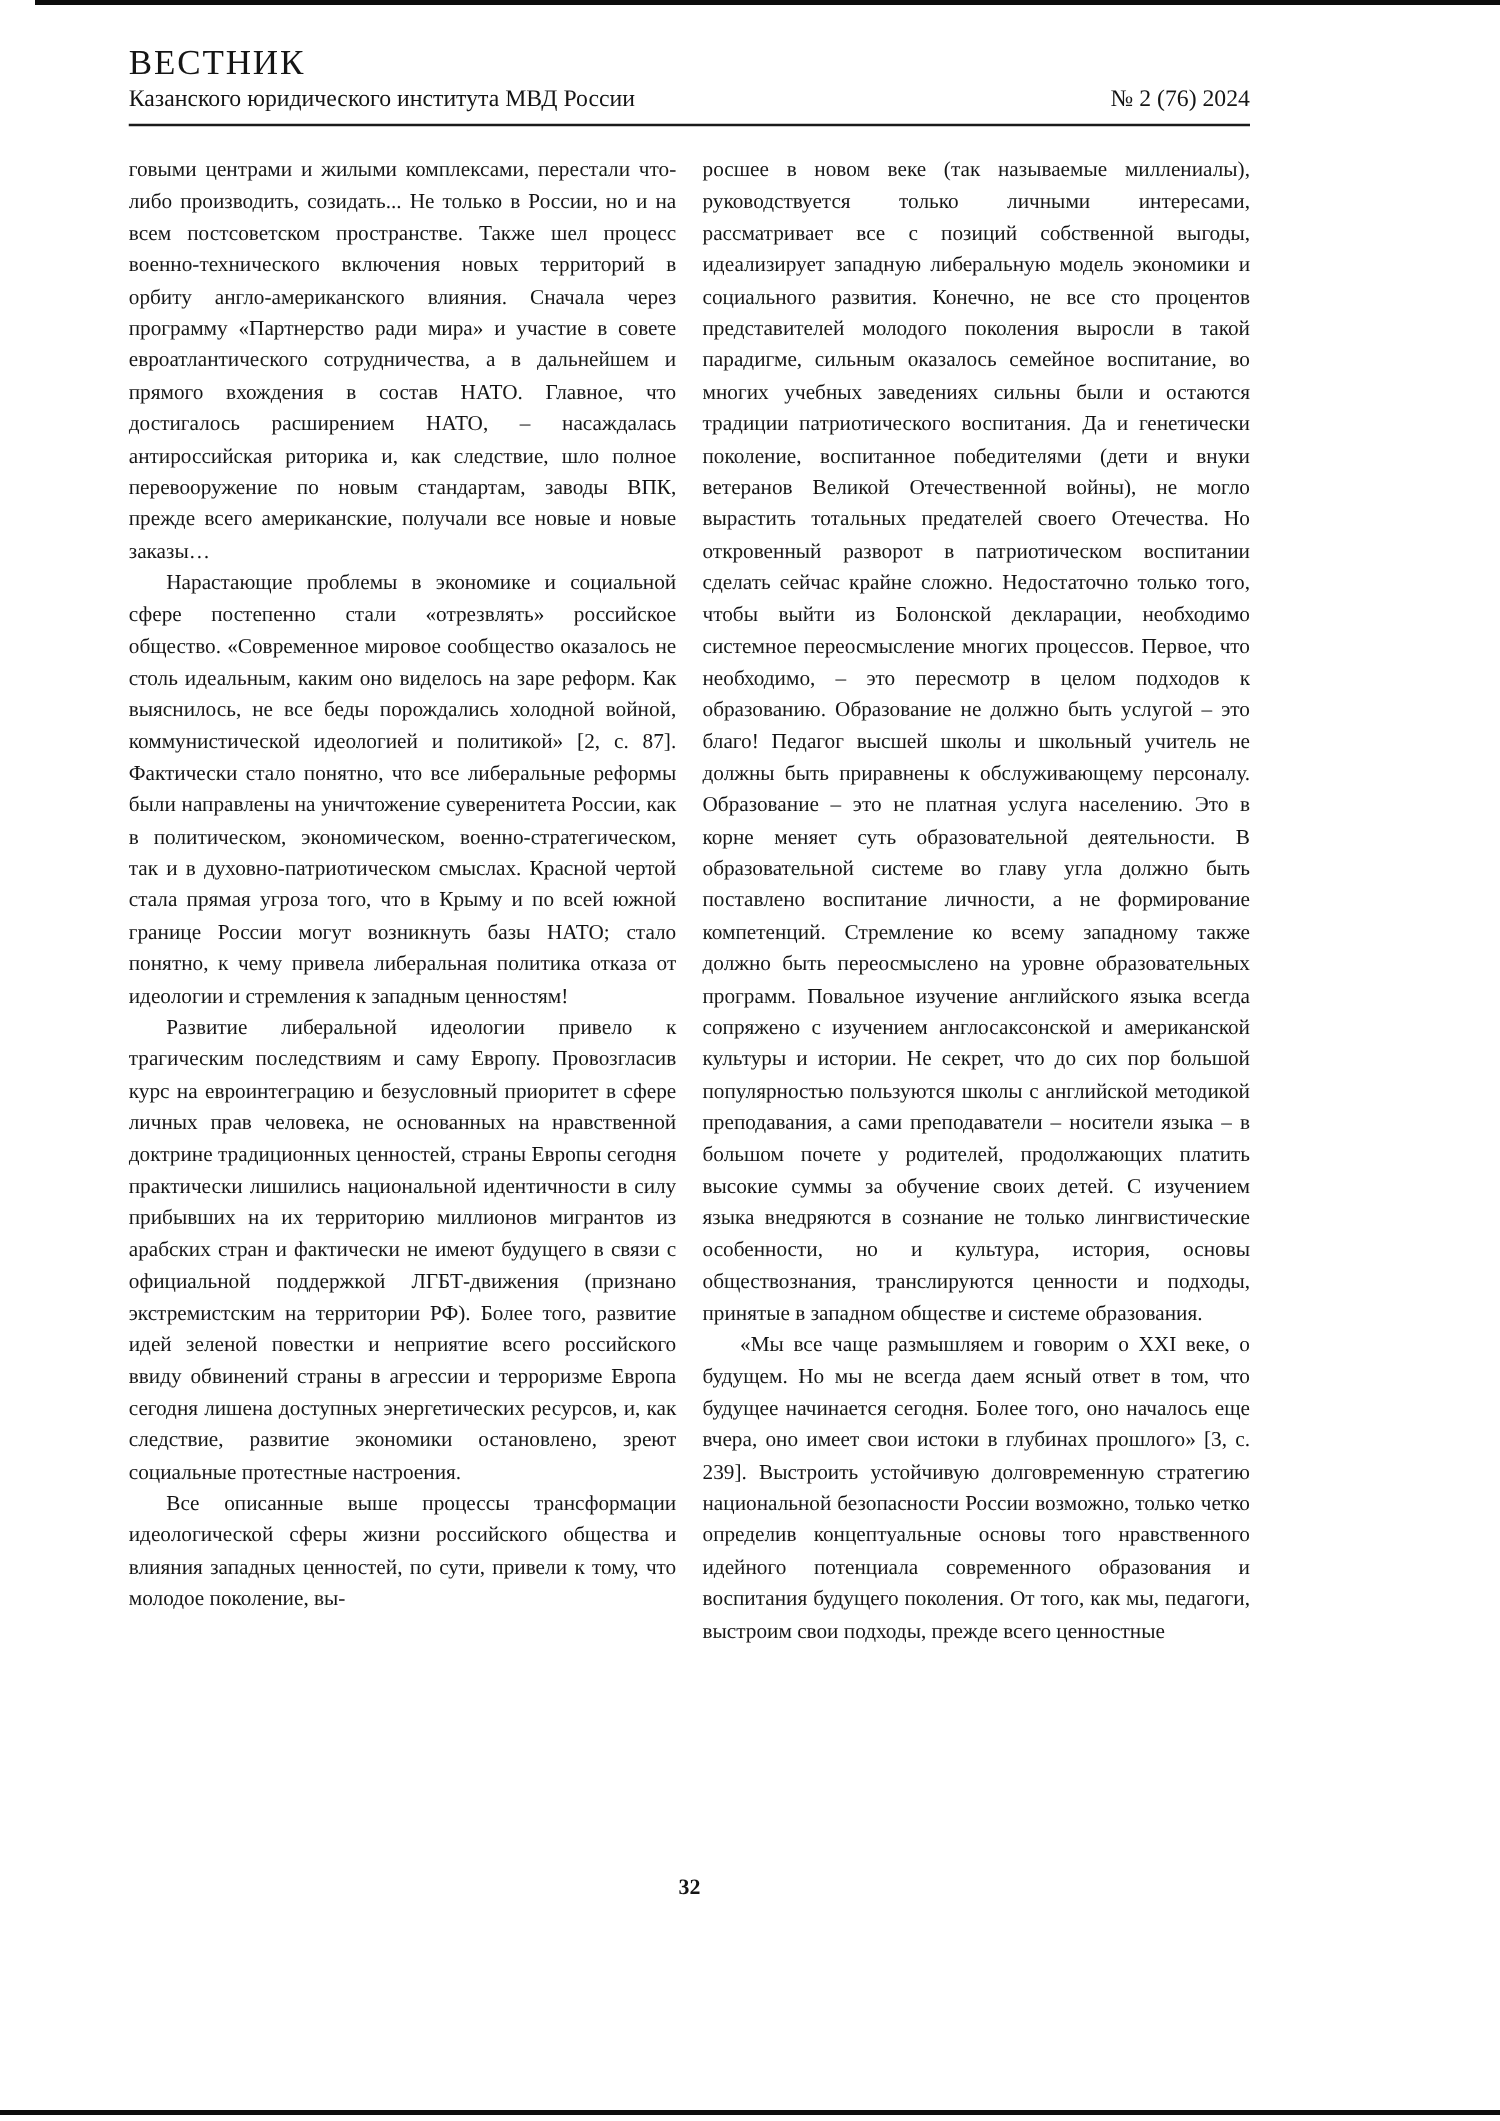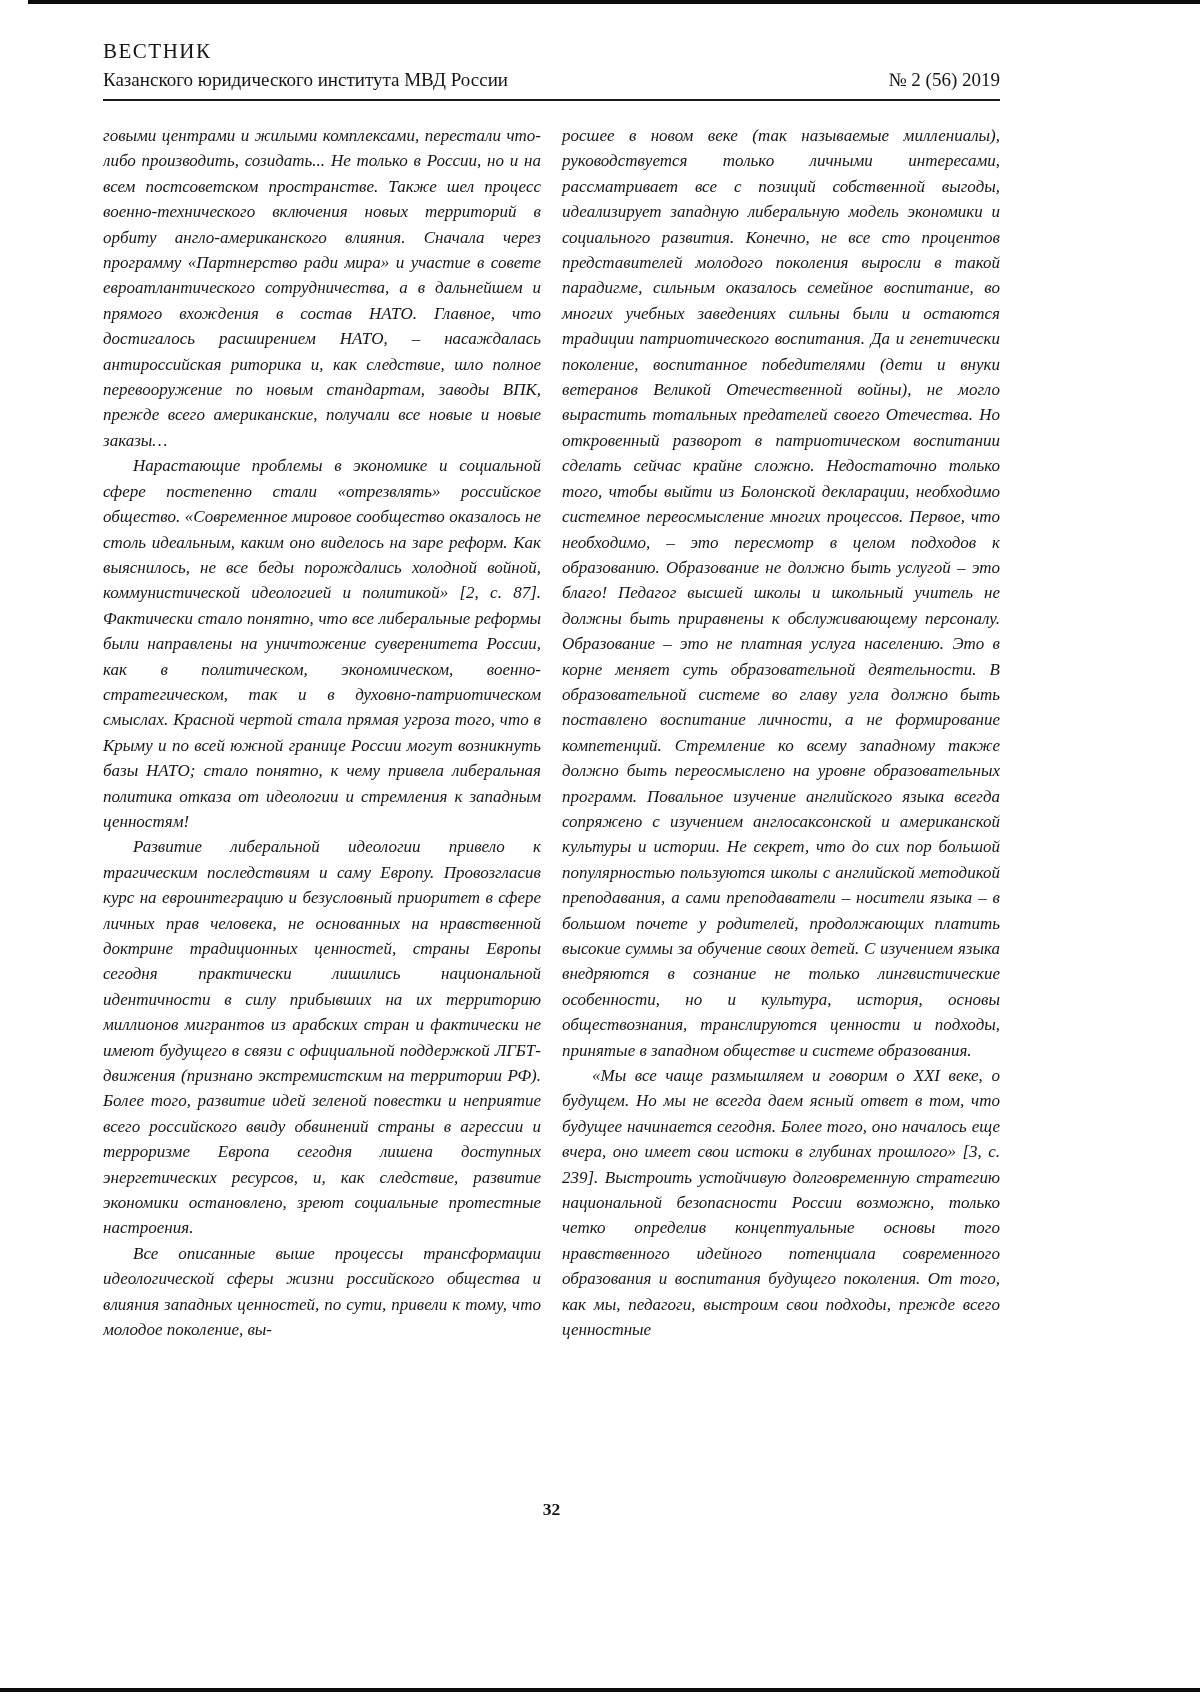--- a/index.html
+++ b/index.html
@@ -35,21 +35,21 @@
   }
   .scan-edge.bottom {
     bottom: 5px;
     left: 0;
     right: 0;
   }
   .page-header {
     width: 100%;
   }
   .journal-title {
-    font-size: 21px;
+    font-size: 28px;
     line-height: 26px;
     letter-spacing: 1.5px;
     font-weight: normal;
   }
   .subtitle-row {
     display: flex;
     justify-content: space-between;
     align-items: flex-start;
     margin-top: 3px;
     font-size: 19px;
@@ -58,21 +58,20 @@
   .header-rule {
     margin-top: 6px;
     border-bottom: 2.5px solid #1a1a1a;
   }
   .columns {
     margin-top: 22px;
     height: 1366px;
     overflow: hidden;
     display: flex;
     gap: 21px;
-    font-style: italic;
   }
   .col {
     width: 438px;
     flex: 0 0 438px;
     font-size: 17px;
     line-height: 25.4px;
     text-align: justify;
     hyphens: auto;
     -webkit-hyphens: auto;
     overflow-wrap: break-word;
@@ -104,21 +103,21 @@
 <body>
 
 <div class="sheet">
 
   <div class="scan-edge top"></div>
 
   <header class="page-header">
     <div class="journal-title">ВЕСТНИК</div>
     <div class="subtitle-row">
       <span class="journal-subtitle">Казанского юридического института МВД России</span>
-      <span class="issue-label">№ 2 (56) 2019</span>
+      <span class="issue-label">№ 2 (76) 2024</span>
     </div>
     <div class="header-rule"></div>
   </header>
 
   <main class="columns">
 
     <div class="col">
       <p class="cont">говыми центрами и жилыми комплексами, перестали что-либо производить, созидать... Не только в России, но и на всем постсоветском пространстве. Также шел процесс военно-технического включения новых территорий в орбиту англо-американского влияния. Сначала через программу «Партнерство ради мира» и участие в совете евроатлантического сотрудничества, а в дальнейшем и прямого вхождения в состав НАТО. Главное, что достигалось расширением НАТО, – насаждалась антироссийская риторика и, как следствие, шло полное перевооружение по новым стандартам, заводы ВПК, прежде всего американские, получали все новые и новые заказы…</p>
       <p>Нарастающие проблемы в экономике и социальной сфере постепенно стали «отрезвлять» российское общество. «Современное мировое сообщество оказалось не столь идеальным, каким оно виделось на заре реформ. Как выяснилось, не все беды порождались холодной войной, коммунистической идеологией и политикой» [2, с. 87]. Фактически стало понятно, что все либеральные реформы были направлены на уничтожение суверенитета России, как в политическом, экономическом, военно-стратегическом, так и в духовно-патриотическом смыслах. Красной чертой стала прямая угроза того, что в Крыму и по всей южной границе России могут возникнуть базы НАТО; стало понятно, к чему привела либеральная политика отказа от идеологии и стремления к западным ценностям!</p>
       <p>Развитие либеральной идеологии привело к трагическим последствиям и саму Европу. Провозгласив курс на евроинтеграцию и безусловный приоритет в сфере личных прав человека, не основанных на нравственной доктрине традиционных ценностей, страны Европы сегодня практически лишились национальной идентичности в силу прибывших на их территорию миллионов мигрантов из арабских стран и фактически не имеют будущего в связи с официальной поддержкой ЛГБТ-движения (признано экстремистским на территории РФ). Более того, развитие идей зеленой повестки и неприятие всего российского ввиду обвинений страны в агрессии и терроризме Европа сегодня лишена доступных энергетических ресурсов, и, как следствие, развитие экономики остановлено, зреют социальные протестные настроения.</p>

